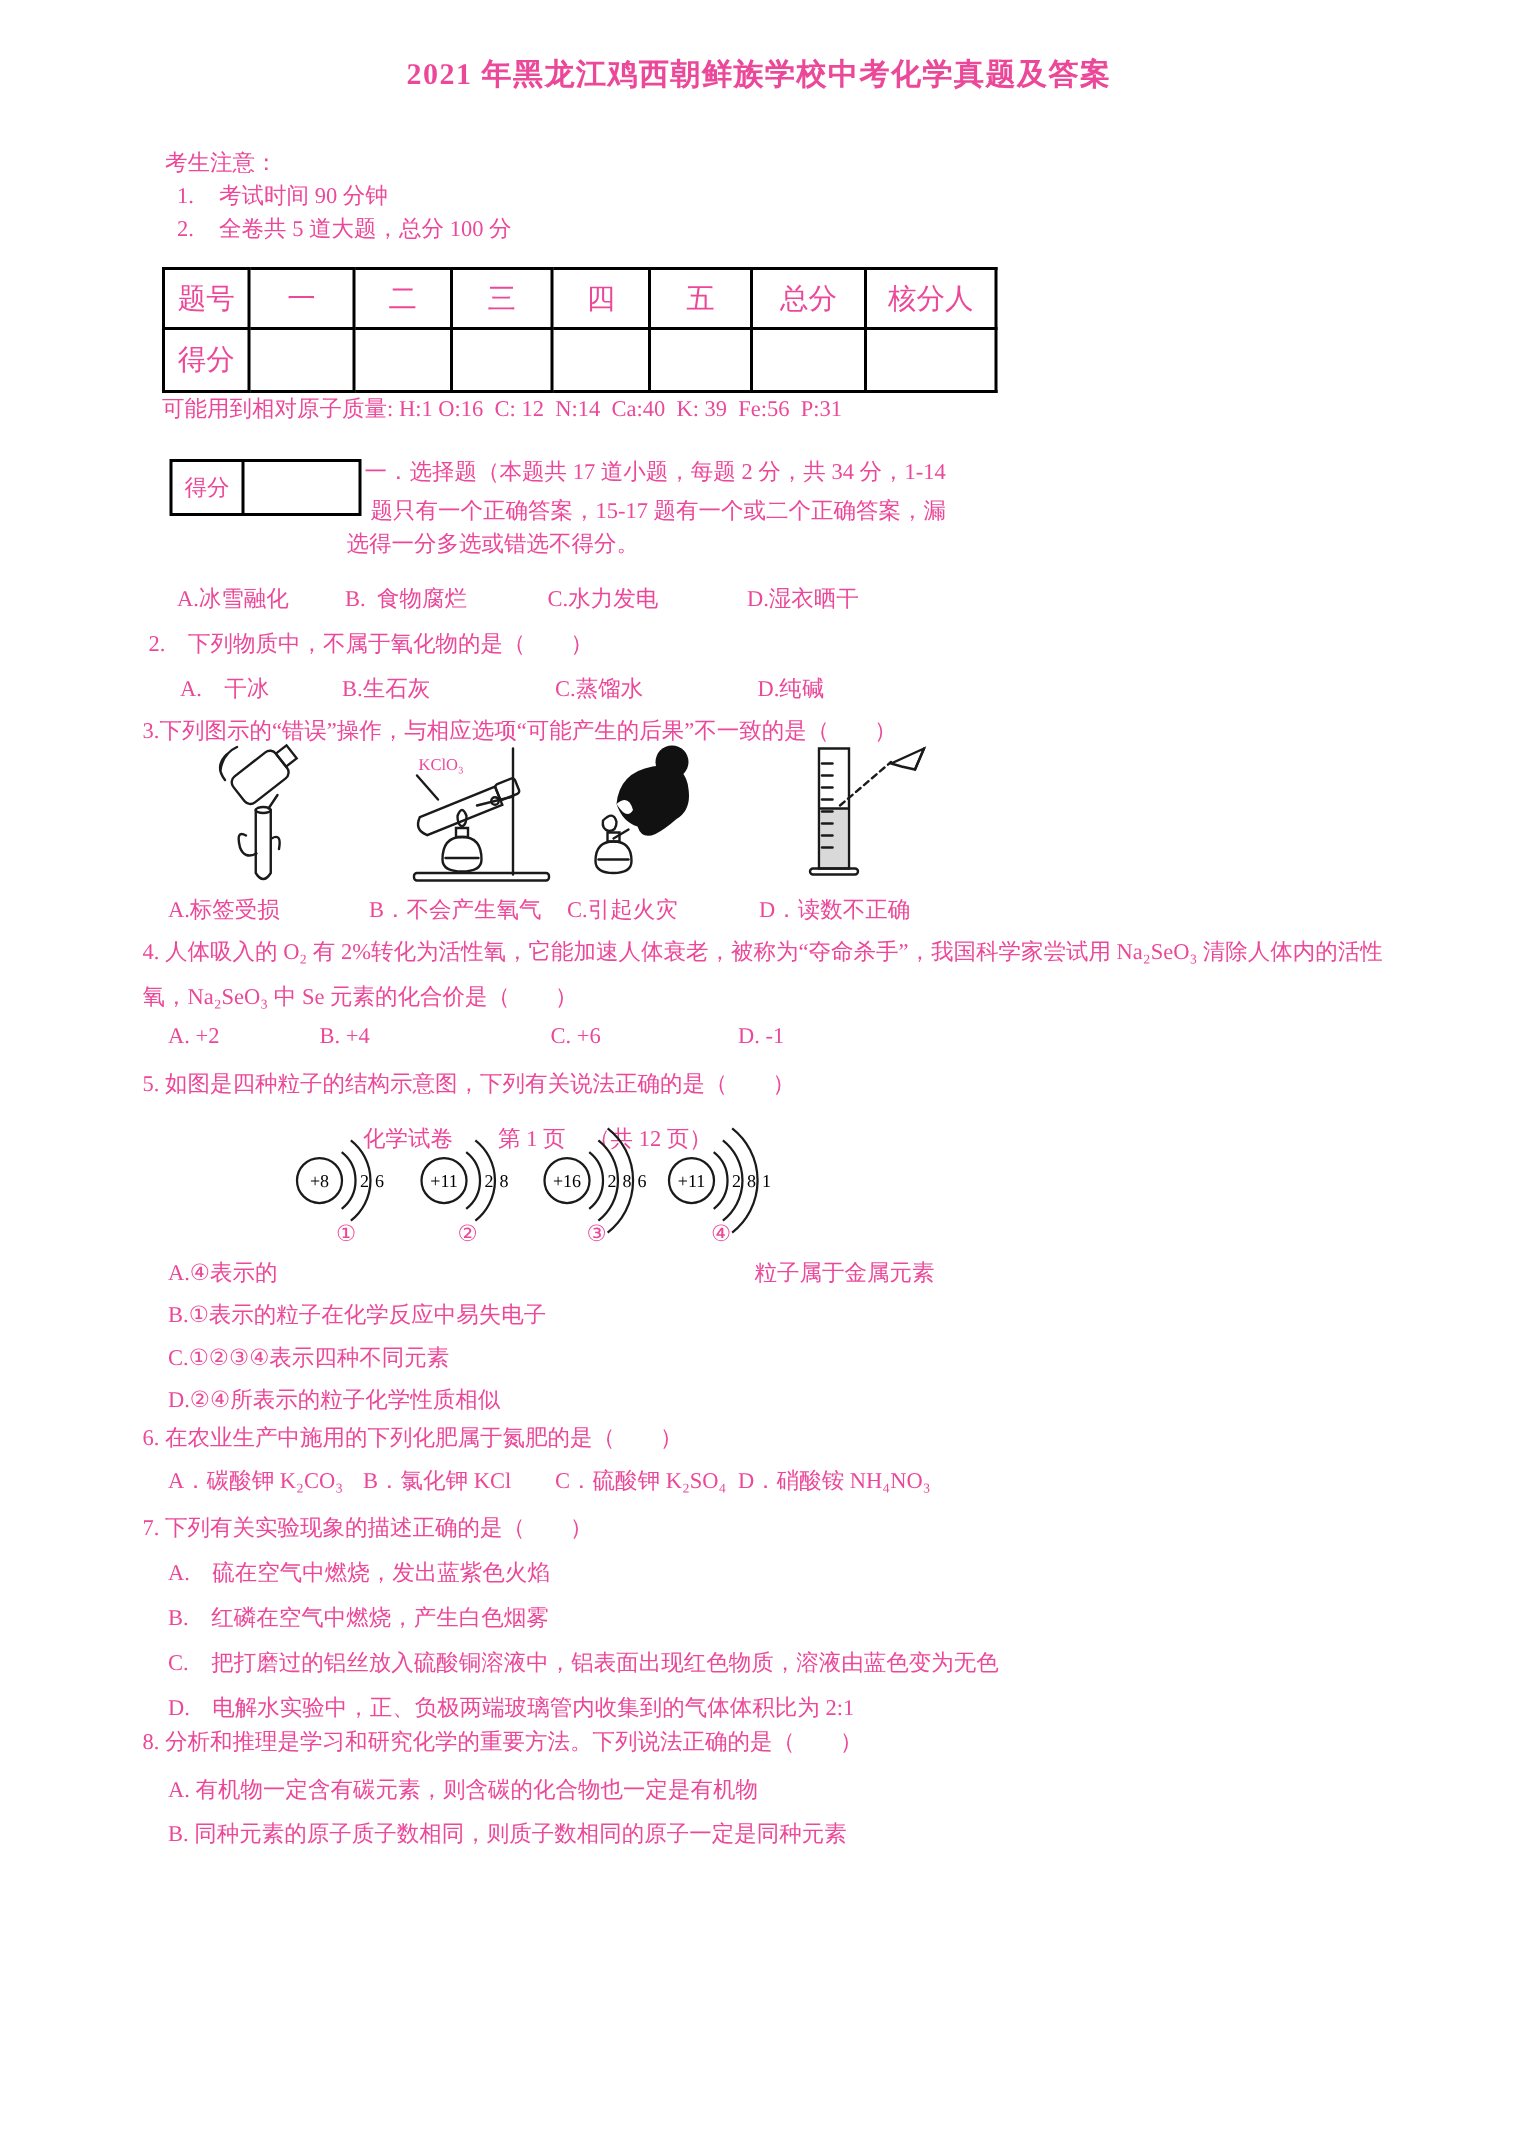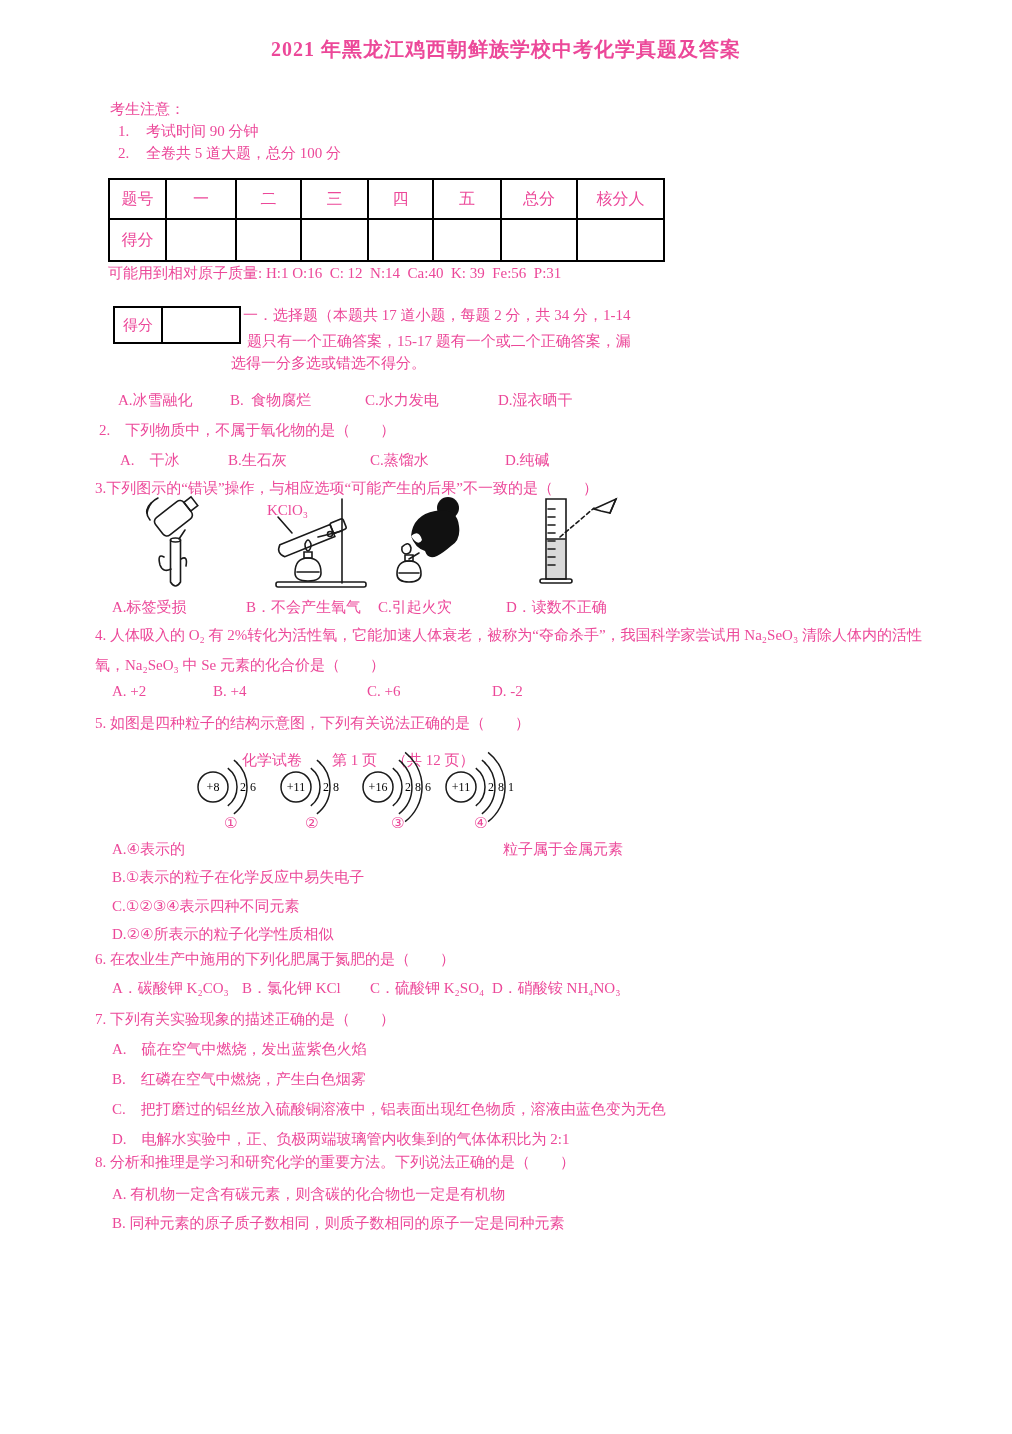--- a/index.html
+++ b/index.html
@@ -3,32 +3,32 @@
 <meta charset="utf-8">
 <style>
   html,body{margin:0;padding:0;background:#fff;}
   .page{position:relative;width:1012px;height:1434px;background:#ffffff;overflow:hidden;
         font-family:"Liberation Serif","DejaVu Serif","DejaVu Sans",serif;color:#ec4899;font-size:15px;}
   .abs{position:absolute;white-space:pre;line-height:20px;}
   .title{position:absolute;top:36px;left:0;width:100%;text-align:center;
          font-size:20px;font-weight:bold;letter-spacing:1px;}
   table.score{position:absolute;left:108px;top:178px;border-collapse:collapse;table-layout:fixed;}
   table.score td{border:2px solid #000;text-align:center;vertical-align:middle;
-                 font-size:16px;padding:0;}
+                 font-size:19px;padding:0;}
   tr.hrow td{height:38px;}
   tr.srow td{height:40px;}
   .scorebox{position:absolute;left:113px;top:306px;width:124px;height:34px;border:2px solid #000;
             display:flex;}
   .scorebox .lbl{width:46px;border-right:2px solid #000;display:flex;align-items:center;justify-content:center;}
   .scorebox .val{flex:1;}
   svg{overflow:visible;}
   .fig{position:absolute;}
   .fig path,.fig line,.fig rect,.fig circle,.fig ellipse{vector-effect:non-scaling-stroke;}
   .pdiag{position:absolute;}
-  .small{font-size:15px;}
+  .small{font-size:11px;margin-left:12px;}
 </style>
 </head>
 <body>
 
 <div class="page">
 
   <div class="title">2021 年黑龙江鸡西朝鲜族学校中考化学真题及答案</div>
 
   <div class="abs" style="left:110px;top:99px;">考生注意：</div>
   <span class="abs" style="left:118px;top:121px;">1.</span>
@@ -158,21 +158,21 @@
   <span class="abs" style="left:112px;top:597px;">A.标签受损</span>
   <span class="abs" style="left:246px;top:597px;">B．不会产生氧气</span>
   <span class="abs" style="left:378px;top:597px;">C.引起火灾</span>
   <span class="abs" style="left:506px;top:597px;">D．读数不正确</span>
 
   <div class="abs" style="left:95px;top:625px;">4. 人体吸入的 O₂ 有 2%转化为活性氧，它能加速人体衰老，被称为“夺命杀手”，我国科学家尝试用 Na₂SeO₃ 清除人体内的活性</div>
   <div class="abs" style="left:95px;top:655px;">氧，Na₂SeO₃ 中 Se 元素的化合价是（　　）</div>
   <span class="abs" style="left:112px;top:681px;">A. +2</span>
   <span class="abs" style="left:213px;top:681px;">B. +4</span>
   <span class="abs" style="left:367px;top:681px;">C. +6</span>
-  <span class="abs" style="left:492px;top:681px;">D. -2</span>
+  <span class="abs" style="left:492px;top:681px;">D. -1</span>
 
   <div class="abs" style="left:95px;top:713px;">5. 如图是四种粒子的结构示意图，下列有关说法正确的是（　　）</div>
   <div class="abs" style="left:242px;top:750px;">化学试卷　　第 1 页　（共 12 页）</div>
 
   <span class="pdiag" style="left:193px;top:756px;"><svg width="92" height="62" viewBox="0 0 92 62">
         <circle cx="20" cy="31" r="15" fill="none" stroke="#1a1a1a" stroke-width="1.5"></circle>
         <text x="20" y="35" text-anchor="middle" font-size="12" fill="#000">+8</text>
         <path d="M34.8 12.1 A24 24 0 0 1 34.8 49.9" fill="none" stroke="#1a1a1a" stroke-width="1.5"></path>
         <text x="47" y="35" font-size="12" fill="#000">2</text>
         <path d="M40.9 4.2 A34 34 0 0 1 40.9 57.8" fill="none" stroke="#1a1a1a" stroke-width="1.5"></path>

